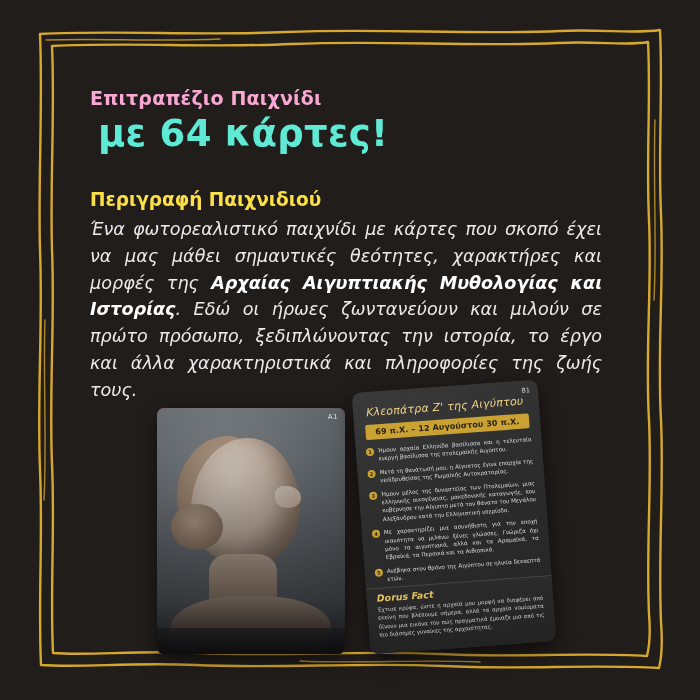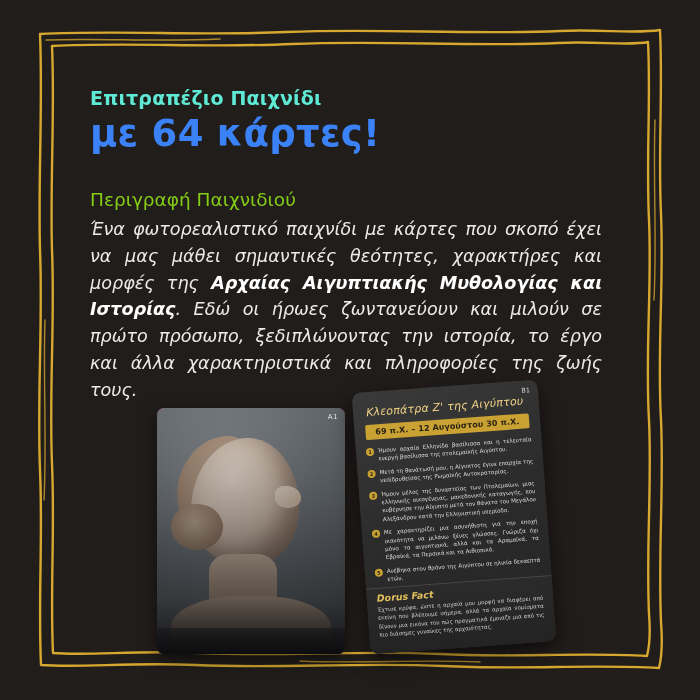--- a/index.html
+++ b/index.html
@@ -34,41 +34,41 @@
 
   
   .content {
     position: absolute;
     left: 90px;
     top: 86px;
     width: 530px;
   }
 
   .kicker {
-    color: #5eead4;
+    color: #f9a8d4;
     font-size: 19px;
     font-weight: 600;
     letter-spacing: 0.2px;
     margin: 0 0 2px 0;
     line-height: 1.3;
   }
 
   .headline {
-    color: #3b82f6;
+    color: #5eead4;
     font-size: 37px;
     font-weight: 700;
     letter-spacing: 0.3px;
-    margin: 0 0 34px 0;
+    margin: 0 0 34px 8px;
     line-height: 1.15;
   }
 
   .sect-title {
-    color: #84cc16;
+    color: #fde047;
     font-size: 18.5px;
-    font-weight: 400;
+    font-weight: 700;
     margin: 0 0 6px 0;
   }
 
   .body-text {
     color: #eceaea;
     font-size: 17.6px;
     line-height: 1.52;
     text-align: justify;
     text-justify: inter-word;
     margin: 0;

